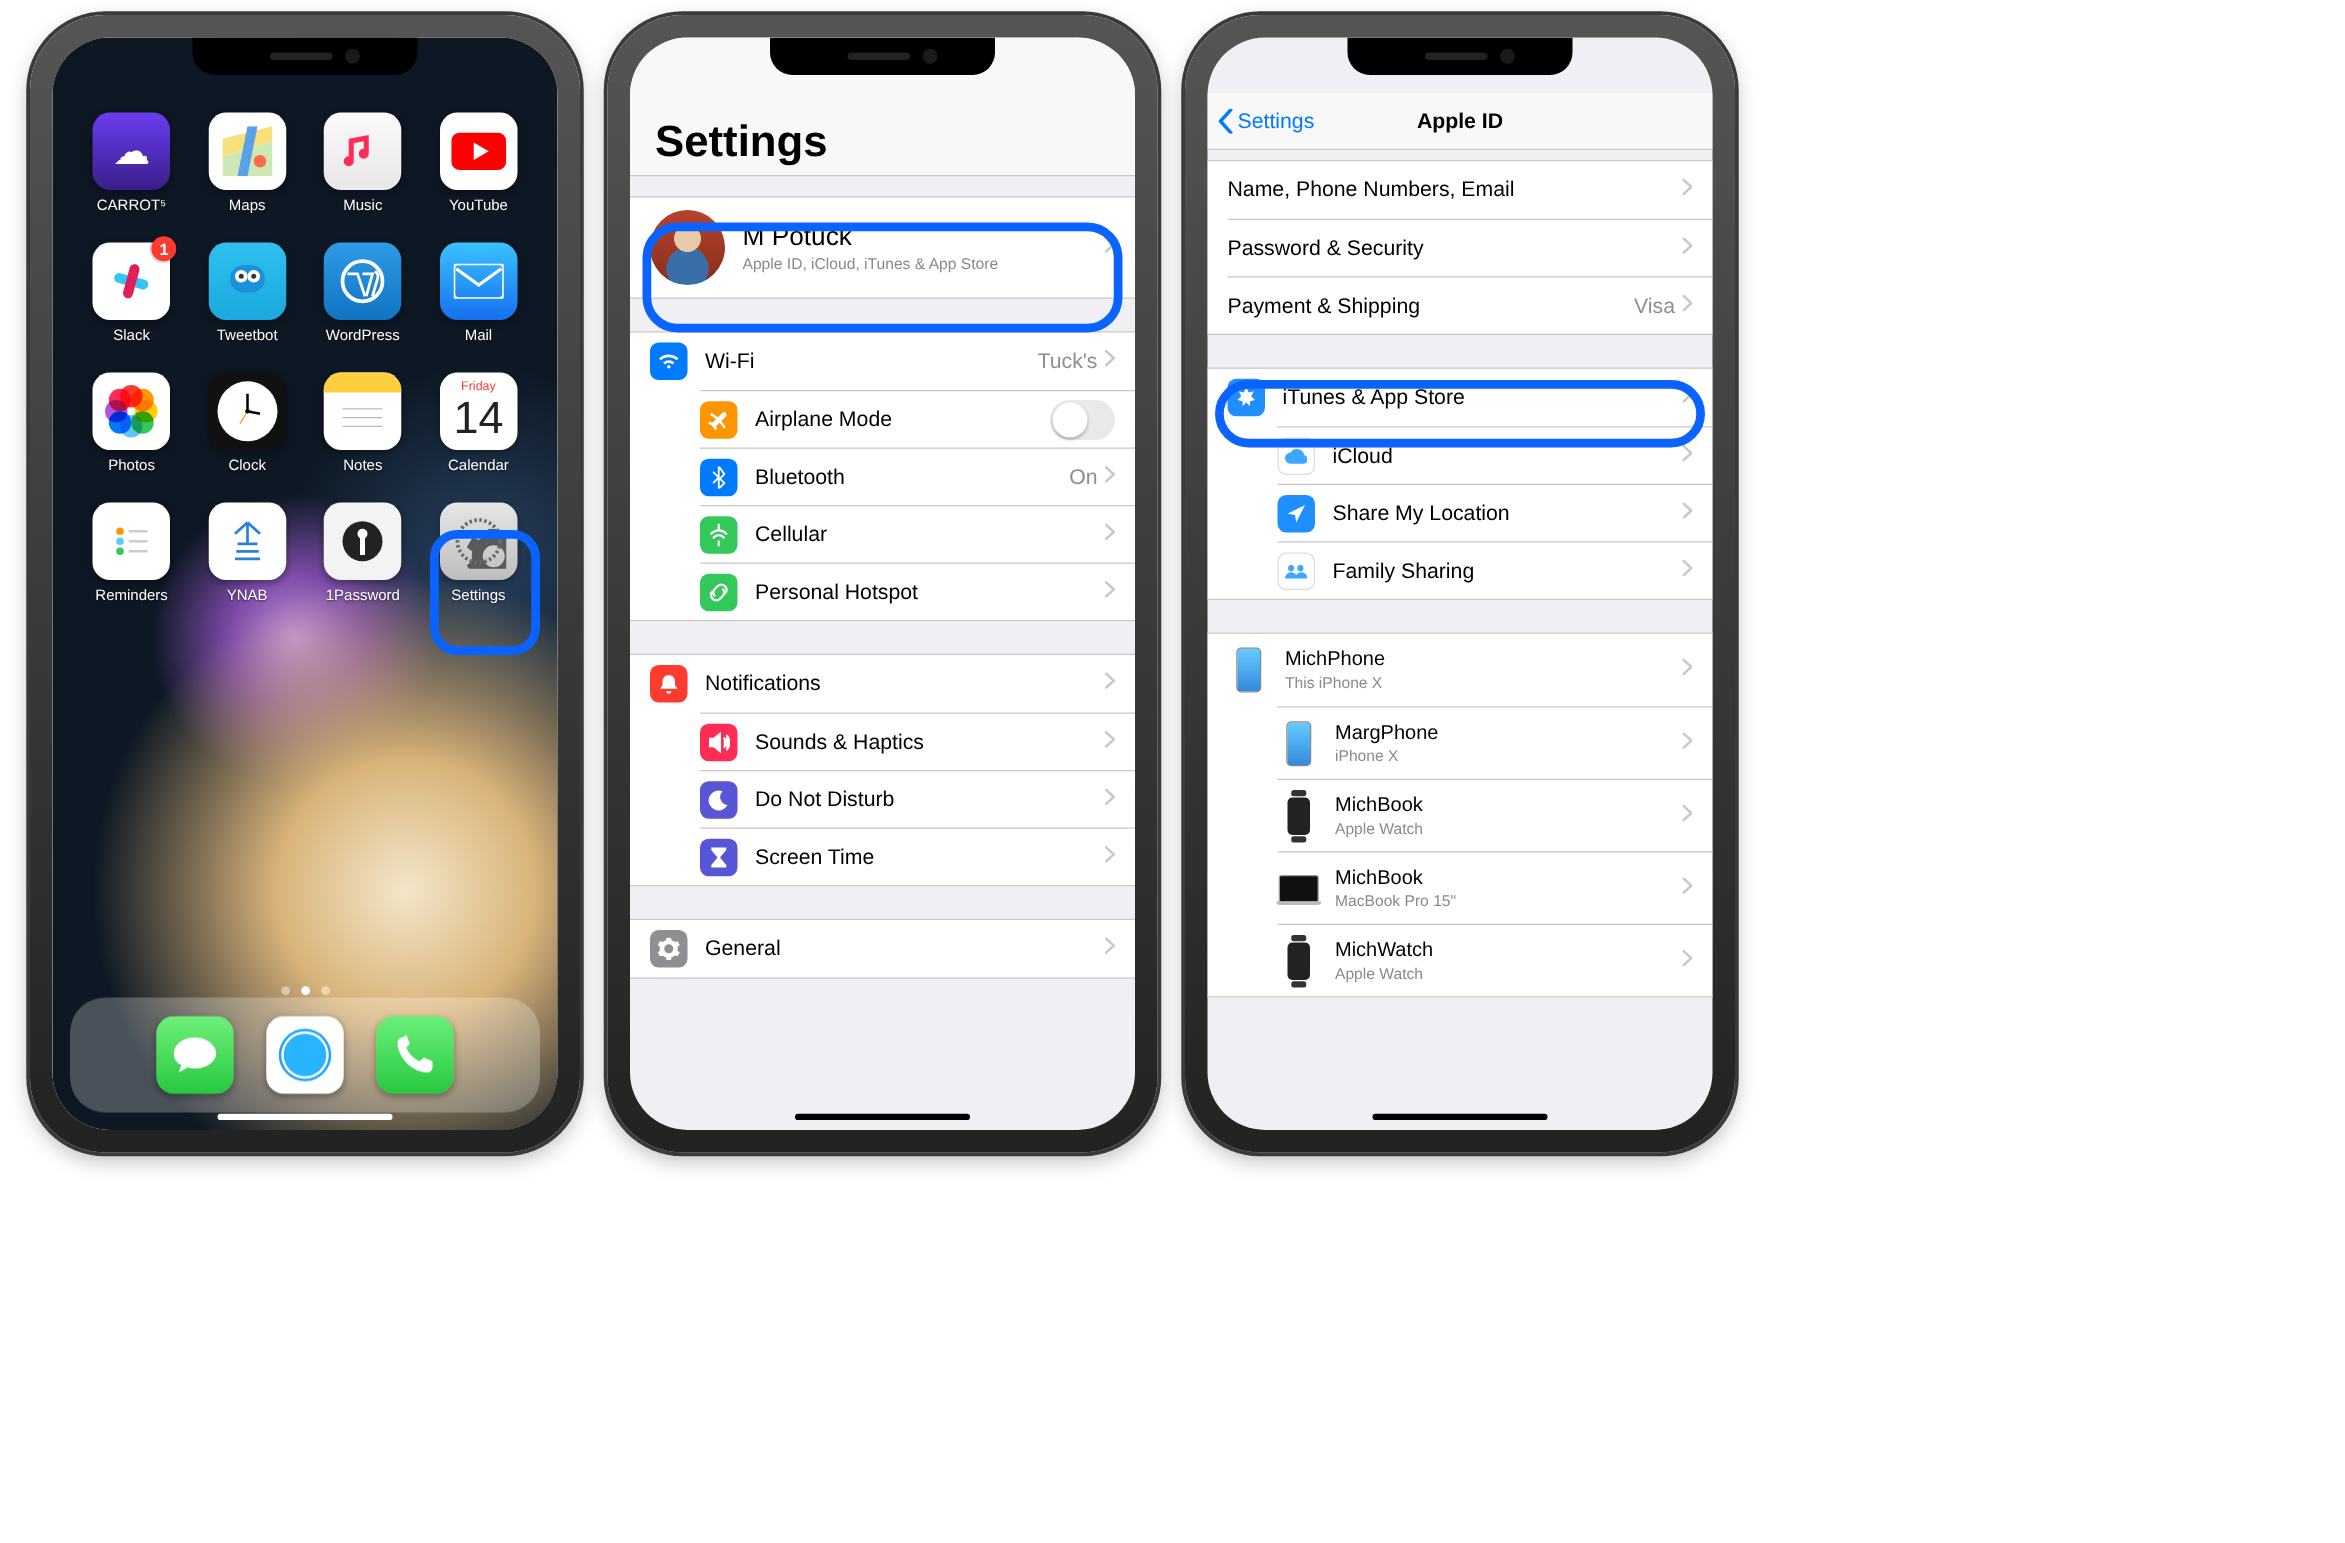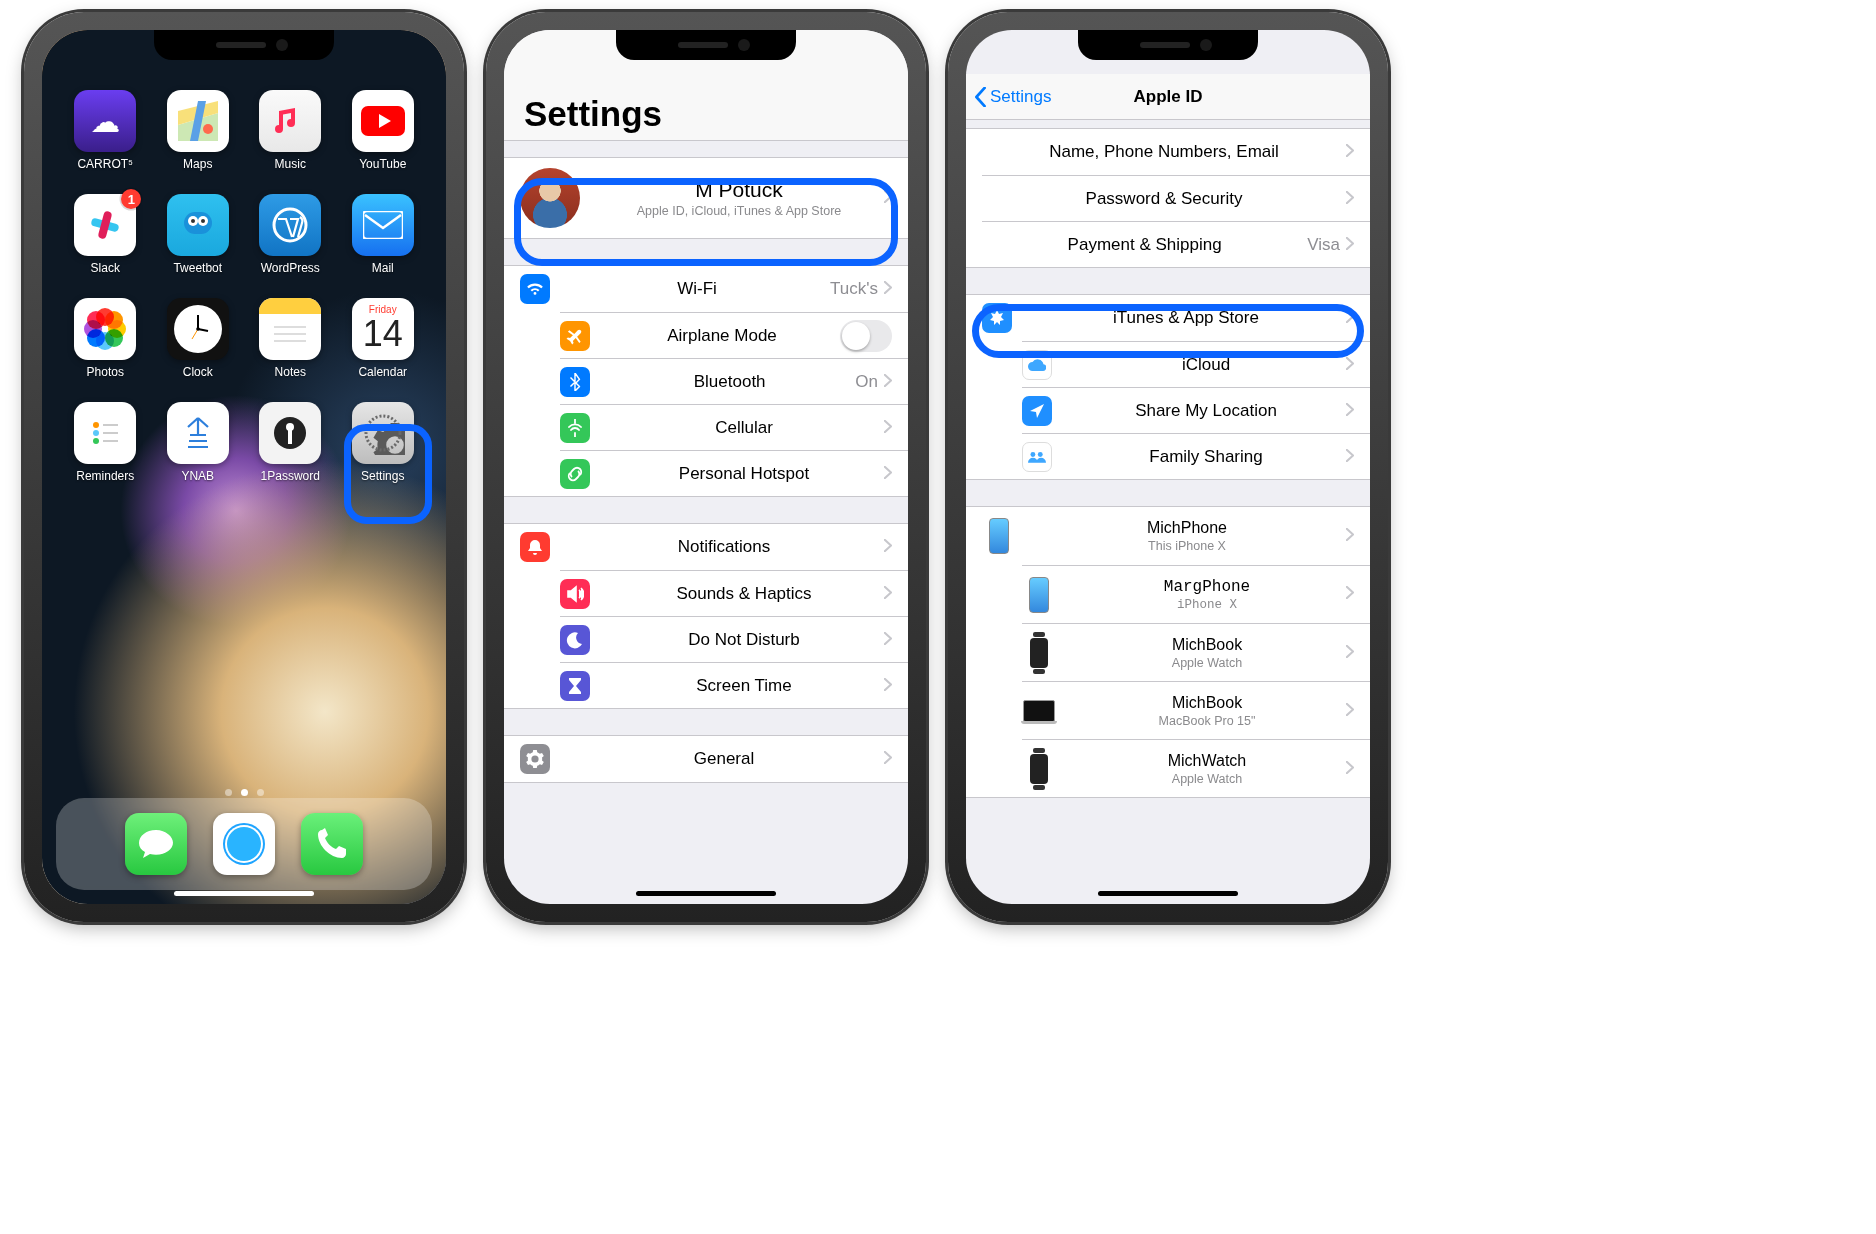--- a/index.html
+++ b/index.html
@@ -158,21 +158,21 @@
     position:relative; padding:64px 20px 6px; font-size:35px; font-weight:700; color:#000; background:#f8f8f8;
     border-bottom:0.5px solid #c8c7cc; z-index:25;
   }
   .list-wrap { position:absolute; top:0; left:0; right:0; bottom:0; overflow:hidden; }
   .content { position:absolute; top:0; left:0; right:0; padding-top:0; }
   .content.p3 { top:90px; }
   .group { margin-top:26px; background:#fff; border-top:0.5px solid #c8c7cc; border-bottom:0.5px solid #c8c7cc;}
   .group.tight { margin-top:16px; }
   .row {
     display:flex; align-items:center; min-height:46px; padding:0 16px 0 16px;
-    position:relative; cursor:pointer;text-align:center;
+    position:relative; cursor:pointer;
   }
   .row + .row { border-top:0.5px solid #c8c7cc; margin-left:56px; padding-left:0;}
   .row.noicon + .row.noicon { margin-left:16px; }
   .row .ic { width:30px; height:30px; border-radius:7px; margin-right:14px;
     display:flex; align-items:center; justify-content:center; flex:0 0 auto; position:relative;}
   .row .txt { flex:1; font-size:17px; color:#000; }
   .row .sub { font-size:12.5px; color:#8a8a8d; margin-top:2px; }
   .row .val { font-size:17px; color:#8e8e93; margin-right:6px; }
   .row .chev svg { width:8px; height:13px; fill:#c7c7cc; }
   .switch { width:52px; height:32px; background:#e9e9eb; border-radius:16px; position:relative;}
@@ -780,21 +780,21 @@
                 <div class="dv-phone"></div>
               </div>
               <div style="flex:1">
                 <div class="txt" style="font-size:16px">MichPhone</div>
                 <div class="sub">This iPhone X</div>
               </div>
               <span class="chev"><svg>
                   <use href="#chev"></use>
                 </svg></span>
             </div>
-            <div class="row" style="min-height: 58px; font-family: Liberation Mono, monospace;">
+            <div class="row" style="min-height: 58px;">
               <div class="device-thumb">
                 <div class="dv-phone"></div>
               </div>
               <div style="flex:1">
                 <div class="txt" style="font-size:16px">MargPhone</div>
                 <div class="sub">iPhone X</div>
               </div>
               <span class="chev"><svg>
                   <use href="#chev"></use>
                 </svg></span>

